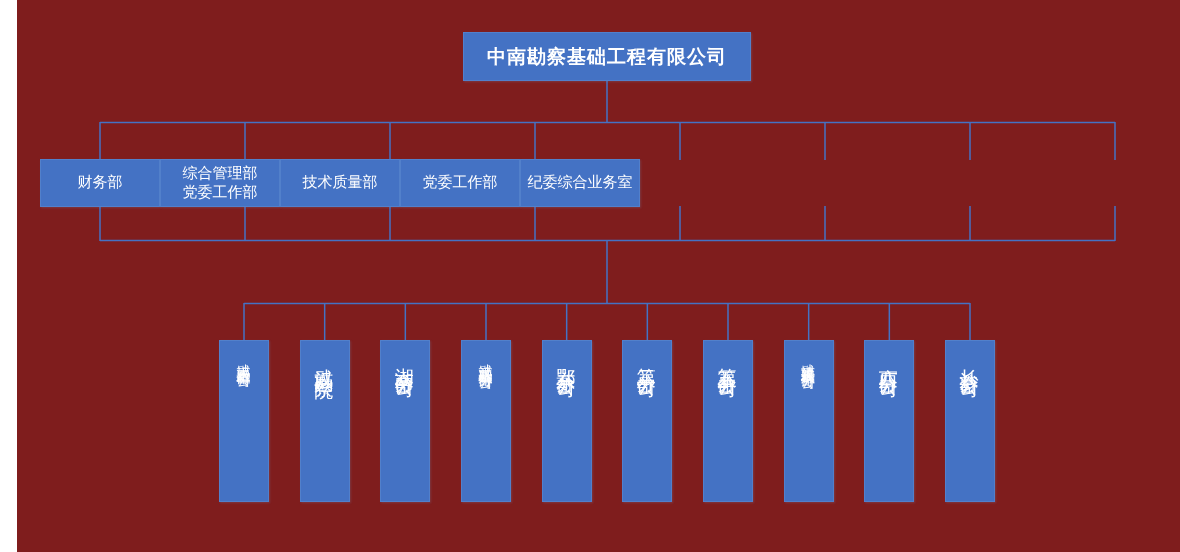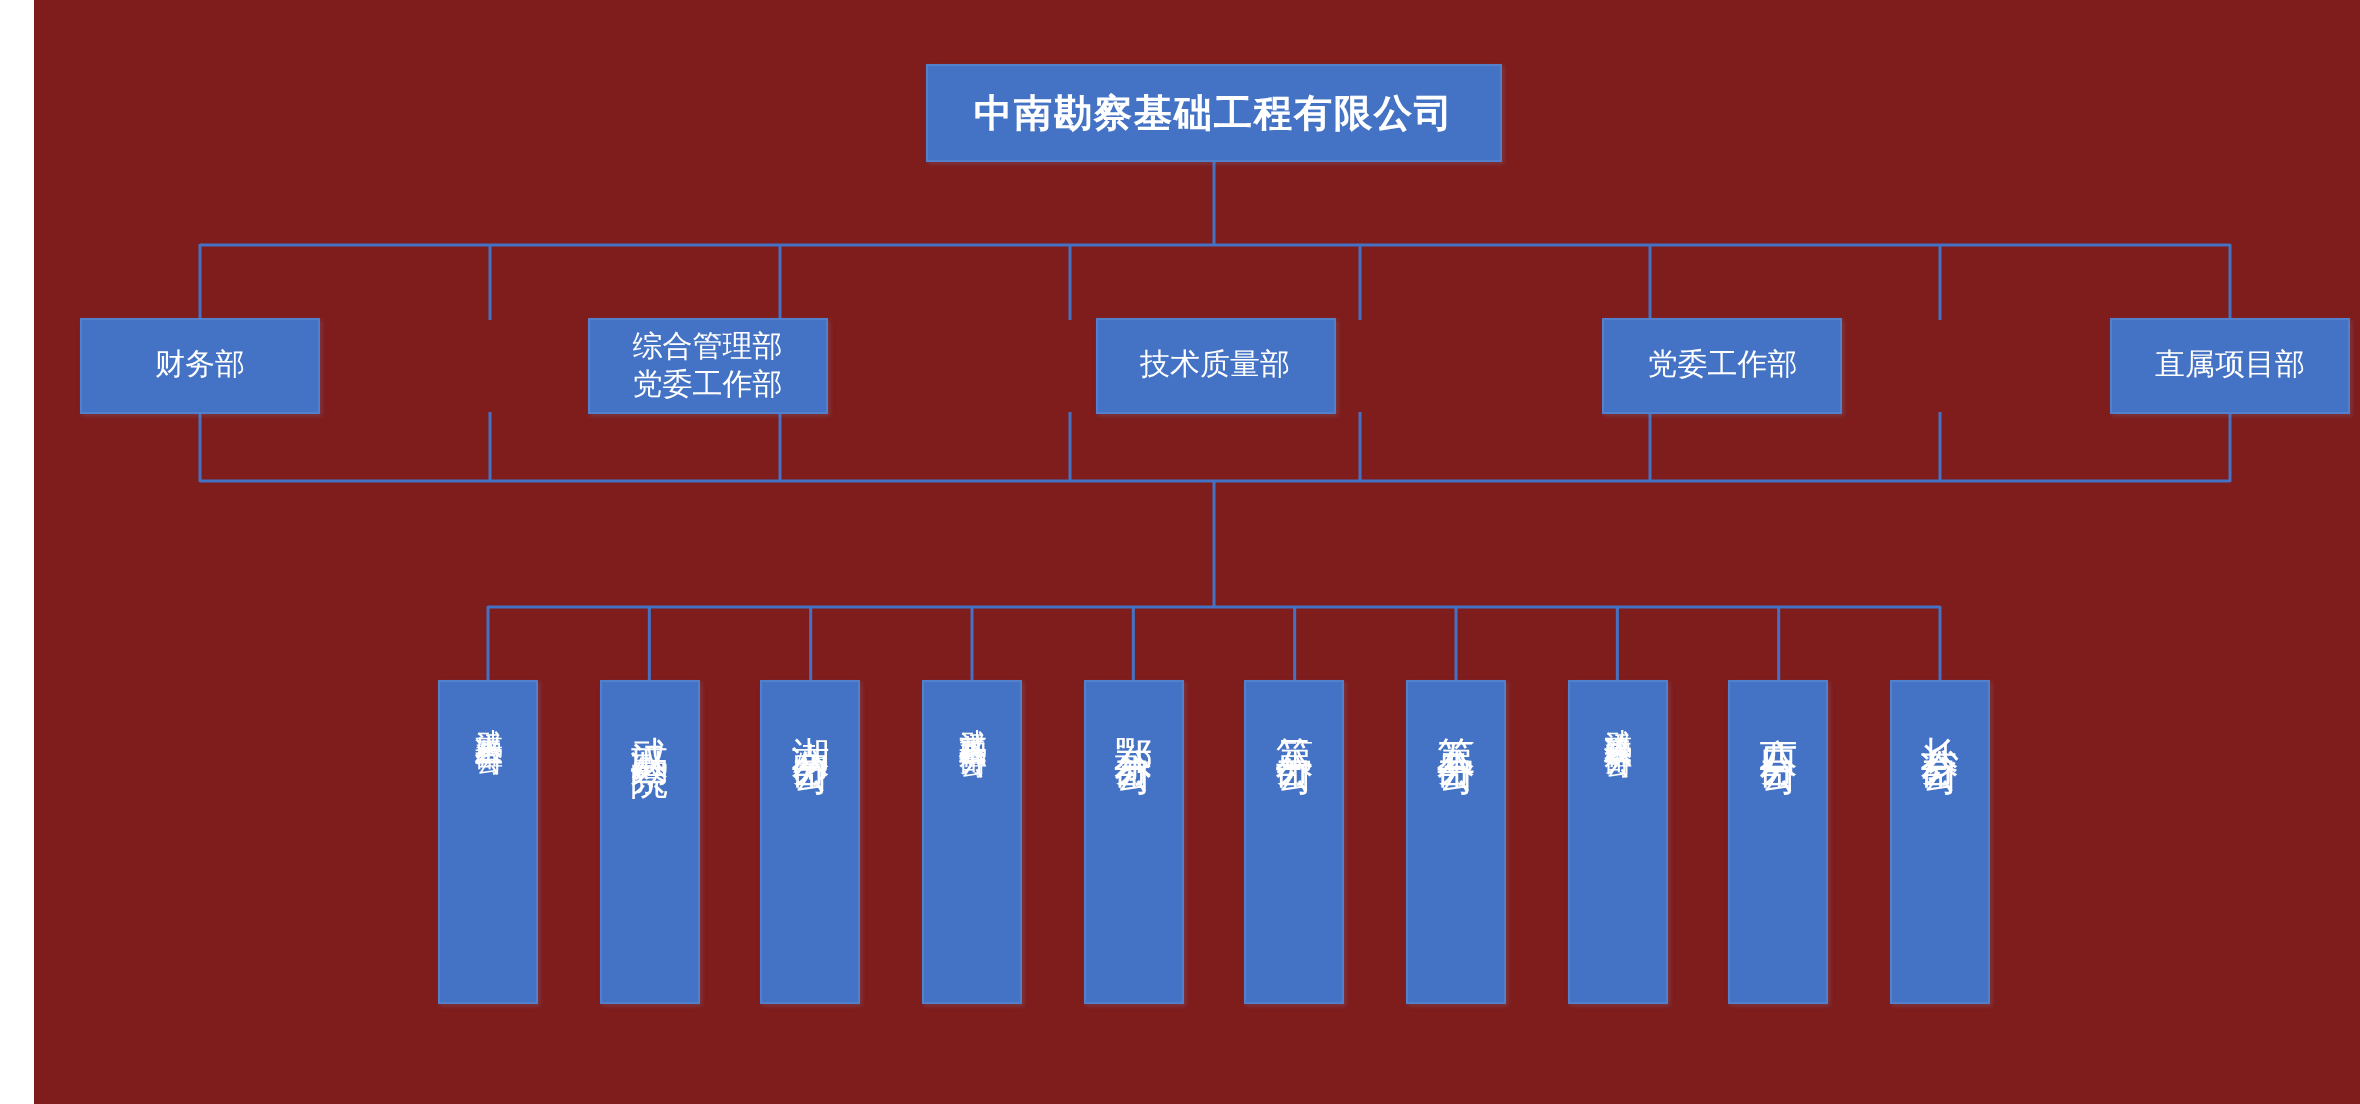--- a/index.html
+++ b/index.html
@@ -31,21 +31,21 @@
     width: 288px; height: 49px;
     display: flex; align-items: center; justify-content: center;
     font-size: 19px;
     font-weight: 600;
     letter-spacing: 1px;
   }
   .row2 {
     position: absolute;
     left: 23px; top: 159px;
     width: 1135px; height: 48px;
-    display: flex; justify-content: space-between;
+    display: flex; justify-content: flex-start;
   }
   .h-box {
     width: 120px; height: 48px;
     display: flex; align-items: center; justify-content: center;
     text-align: center;
     font-size: 15px;
     font-weight: 500;
     line-height: 1.3;
     white-space: pre-line;
   }
@@ -121,21 +121,21 @@
   <div class="node root-box">
     <span>中南勘察基础工程有限公司</span>
   </div>
 
   <div class="row2">
     <div class="node h-box"><span class="label">财务部</span></div>
     <div class="node h-box"><span class="label">综合管理部
 党委工作部</span></div>
     <div class="node h-box"><span class="label">技术质量部</span></div>
     <div class="node h-box"><span class="label">党委工作部</span></div>
-    <div class="node h-box"><span class="label">直属项目部</span></div>
+    <div class="node h-box"><span class="label">纪委综合业务室</span></div>
   </div>
 
   <div class="row3">
     <div class="node v-box">
         <span class="v-label" style="font-size: 14px; letter-spacing: 1.5px;">武汉岩土工程公司</span>
       </div>
     <div class="node v-box">
         <span class="v-label">武汉勘察院</span>
       </div>
     <div class="node v-box">

